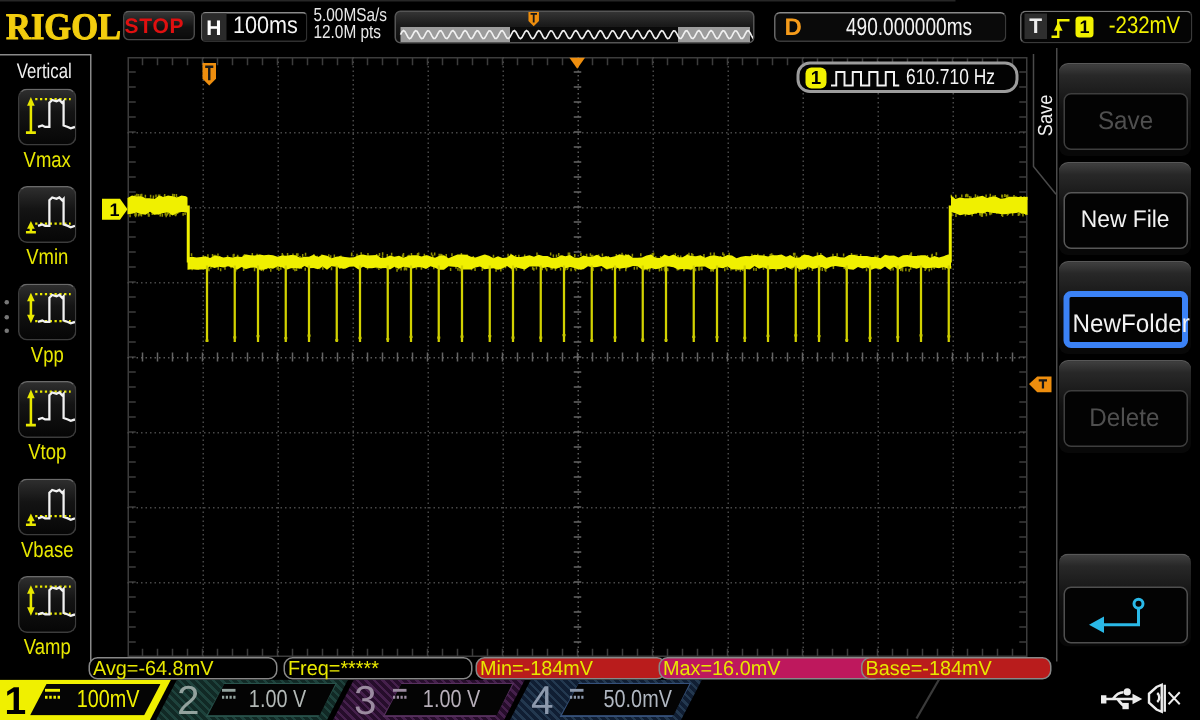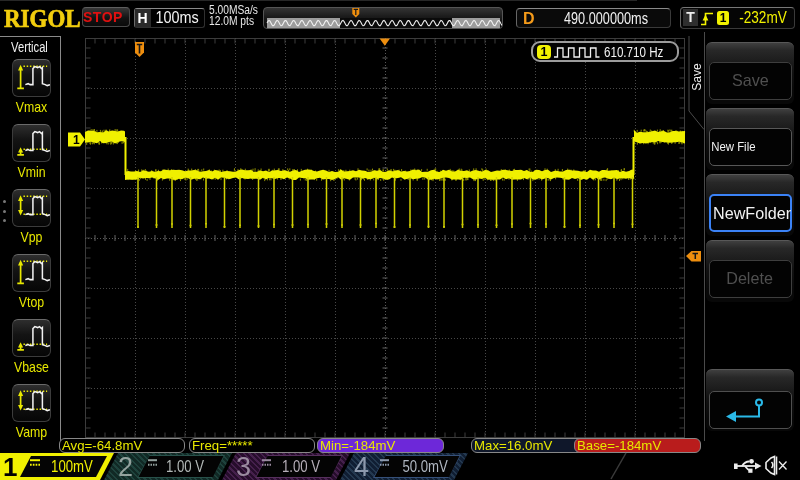--- a/index.html
+++ b/index.html
@@ -149,39 +149,39 @@
   <svg class="abs" style="left:21px;top:3.5px" width="46" height="11" viewBox="0 0 46 11">
     <path d="M0,10 H3.5 V1 H9 V10 H14.5 V1 H20 V10 H25.5 V1 H31 V10 H36.5 V1 H42 V10 H45.5" stroke="#f2f2f2" stroke-width="1.3" fill="none"></path>
   </svg>
   <div class="abs" style="left:71px;top:1px;width:80px;height:16px;color:#f5f5f5;font-size:14.5px;line-height:16px;white-space:nowrap;transform:scaleX(0.8);transform-origin:left center;">610.710 Hz</div>
 </div>
 
 <div class="abs" style="left:681px;top:70px;width:32px;height:14px;color:#f0f0f0;font-size:13.5px;transform:rotate(-90deg) scaleX(0.9);transform-origin:center;white-space:nowrap;text-align:center;line-height:14px;">Save</div>
 <div class="abs" style="left:706px;top:41.5px;width:87.5px;height:62px;border-radius:6px;background:linear-gradient(#3f3f3f,#282828 12%,#111111 48%,#080808 82%);border-top:1px solid #585858;"></div>
 <div class="abs" style="left:708.5px;top:61.5px;width:83px;height:38px;border-radius:5px;background:#030303;border:1px solid #3e3e3e;color:#4f4f4f;font-size:17px;text-align:center;line-height:36px;"><span style="display:inline-block;transform:scaleX(0.95);white-space:nowrap;">Save</span></div>
 <div class="abs" style="left:706px;top:107.5px;width:87.5px;height:62px;border-radius:6px;background:linear-gradient(#3f3f3f,#282828 12%,#111111 48%,#080808 82%);border-top:1px solid #585858;"></div>
-<div class="abs" style="left:708.5px;top:127.5px;width:83px;height:38px;border-radius:5px;background:#030303;border:1px solid #585858;color:#f2f2f2;font-size:12px;text-align:left;line-height:36px;"><span style="display:inline-block;transform:scaleX(0.95);white-space:nowrap;">New File</span></div>
+<div class="abs" style="left:708.5px;top:127.5px;width:83px;height:38px;border-radius:5px;background:#030303;border:1px solid #585858;color:#f2f2f2;font-size:16px;text-align:center;line-height:36px;"><span style="display:inline-block;transform:scaleX(0.95);white-space:nowrap;">New File</span></div>
 <div class="abs" style="left:706px;top:173.5px;width:87.5px;height:62px;border-radius:6px;background:linear-gradient(#3f3f3f,#282828 12%,#111111 48%,#080808 82%);border-top:1px solid #585858;"></div>
-<div class="abs" style="left:708.5px;top:193.5px;width:83px;height:38px;border-radius:5px;background:#030303;border:2px solid #3b82f6;color:#f2f2f2;font-size:17px;text-align:center;line-height:36px;"><span style="display:inline-block;transform:scaleX(0.95);white-space:nowrap;">NewFolder</span></div>
+<div class="abs" style="left:708.5px;top:193.5px;width:83px;height:38px;border-radius:5px;background:#030303;border:4px solid #3b82f6;color:#f2f2f2;font-size:17px;text-align:center;line-height:36px;"><span style="display:inline-block;transform:scaleX(0.95);white-space:nowrap;">NewFolder</span></div>
 <div class="abs" style="left:706px;top:239.5px;width:87.5px;height:62px;border-radius:6px;background:linear-gradient(#3f3f3f,#282828 12%,#111111 48%,#080808 82%);border-top:1px solid #585858;"></div>
 <div class="abs" style="left:708.5px;top:259.5px;width:83px;height:38px;border-radius:5px;background:#030303;border:1px solid #3e3e3e;color:#4f4f4f;font-size:17px;text-align:center;line-height:36px;"><span style="display:inline-block;transform:scaleX(0.95);white-space:nowrap;">Delete</span></div>
 <div class="abs" style="left:706px;top:368.5px;width:87.5px;height:62px;border-radius:6px;background:linear-gradient(#3f3f3f,#282828 12%,#111111 48%,#080808 82%);border-top:1px solid #585858;"></div>
 <div class="abs" style="left:708.5px;top:390.5px;width:83px;height:38px;border-radius:5px;background:#030303;border:1px solid #4f4f4f;">
 <svg width="82" height="36" viewBox="0 0 82 36">
       <g stroke="#2ab9e8" fill="none" stroke-width="2">
         <circle cx="49" cy="10.5" r="3"></circle>
         <path d="M49,13.5 V24.5 H24"></path>
       </g>
       <polygon points="16,24.5 26,19 26,30" fill="#2ab9e8"></polygon>
     </svg></div>
 
 <div class="abs" style="left:58.75px;top:438px;width:126.5px;height:14.5px;border-radius:6px;border:1px solid #888;background:#000;color:#e8e800;font-size:13.5px;line-height:13px;padding-left:2px;"><span style="display:inline-block;transform:scaleX(0.98);transform-origin:left center;white-space:nowrap;">Avg=-64.8mV</span></div>
 <div class="abs" style="left:188.5px;top:438px;width:126.5px;height:14.5px;border-radius:6px;border:1px solid #888;background:#000;color:#e8e800;font-size:13.5px;line-height:13px;padding-left:2px;"><span style="display:inline-block;transform:scaleX(0.98);transform-origin:left center;white-space:nowrap;">Freq=*****</span></div>
-<div class="abs" style="left:317px;top:438px;width:126.5px;height:14.5px;border-radius:6px;border:1px solid #888;background:#6d28d9;color:#e8e800;font-size:13.5px;line-height:13px;padding-left:2px;"><span style="display:inline-block;transform:scaleX(0.98);transform-origin:left center;white-space:nowrap;">Min=-184mV</span></div>
-<div class="abs" style="left:471px;top:438px;width:150px;height:14.5px;border-radius:6px;border:1px solid #888;background:#0f172a;color:#e8e800;font-size:13.5px;line-height:13px;padding-left:2px;"><span style="display:inline-block;transform:scaleX(0.98);transform-origin:left center;white-space:nowrap;">Max=16.0mV</span></div>
+<div class="abs" style="left:317px;top:438px;width:126.5px;height:14.5px;border-radius:6px;border:1px solid #888;background:#b91c1c;color:#e8e800;font-size:13.5px;line-height:13px;padding-left:2px;"><span style="display:inline-block;transform:scaleX(0.98);transform-origin:left center;white-space:nowrap;">Min=-184mV</span></div>
+<div class="abs" style="left:439px;top:438px;width:150px;height:14.5px;border-radius:6px;border:1px solid #888;background:#be185d;color:#e8e800;font-size:13.5px;line-height:13px;padding-left:2px;"><span style="display:inline-block;transform:scaleX(0.98);transform-origin:left center;white-space:nowrap;">Max=16.0mV</span></div>
 <div class="abs" style="left:574px;top:438px;width:126.5px;height:14.5px;border-radius:6px;border:1px solid #888;background:#b91c1c;color:#e8e800;font-size:13.5px;line-height:13px;padding-left:2px;"><span style="display:inline-block;transform:scaleX(0.98);transform-origin:left center;white-space:nowrap;">Base=-184mV</span></div>
 
 <div class="abs" style="left:0;top:453px;width:480px;height:27px;">
 <div class="abs" style="left:0;top:0;width:130px;height:27px;background:#f0f000;clip-path:polygon(0 0, 114px 0, 100px 27px, 0 27px);"></div>
 <div class="abs" style="left:0;top:3px;width:120px;height:21px;background:#050505;clip-path:polygon(31px 0, 107px 0, 96px 21px, 20px 21px);"></div>
 <div class="abs" style="left:3px;top:2px;color:#000;font-weight:bold;font-size:26px;line-height:24px;">1</div>
 <svg class="abs" style="left:30px;top:6px" width="12" height="8" viewBox="0 0 12 8">
       <path d="M0,1.2 H10" stroke="#f0f000" stroke-width="2"></path>
       <path d="M0,5.8 H10" stroke="#f0f000" stroke-width="2" stroke-dasharray="1.7 1.1"></path>
     </svg>

